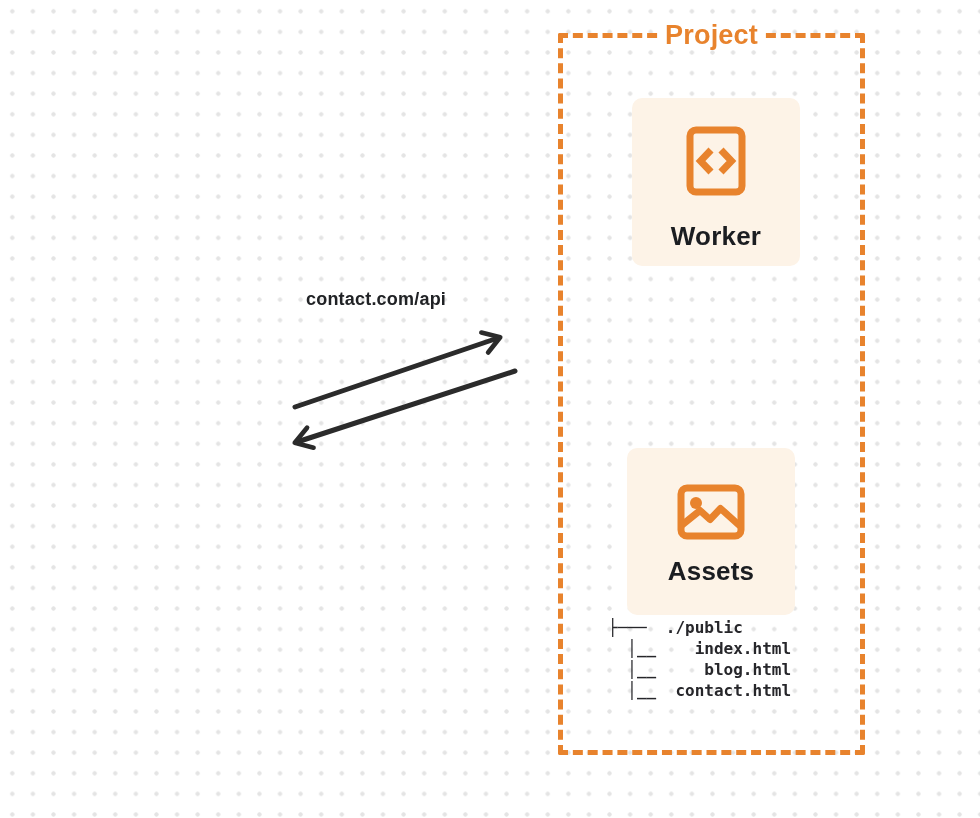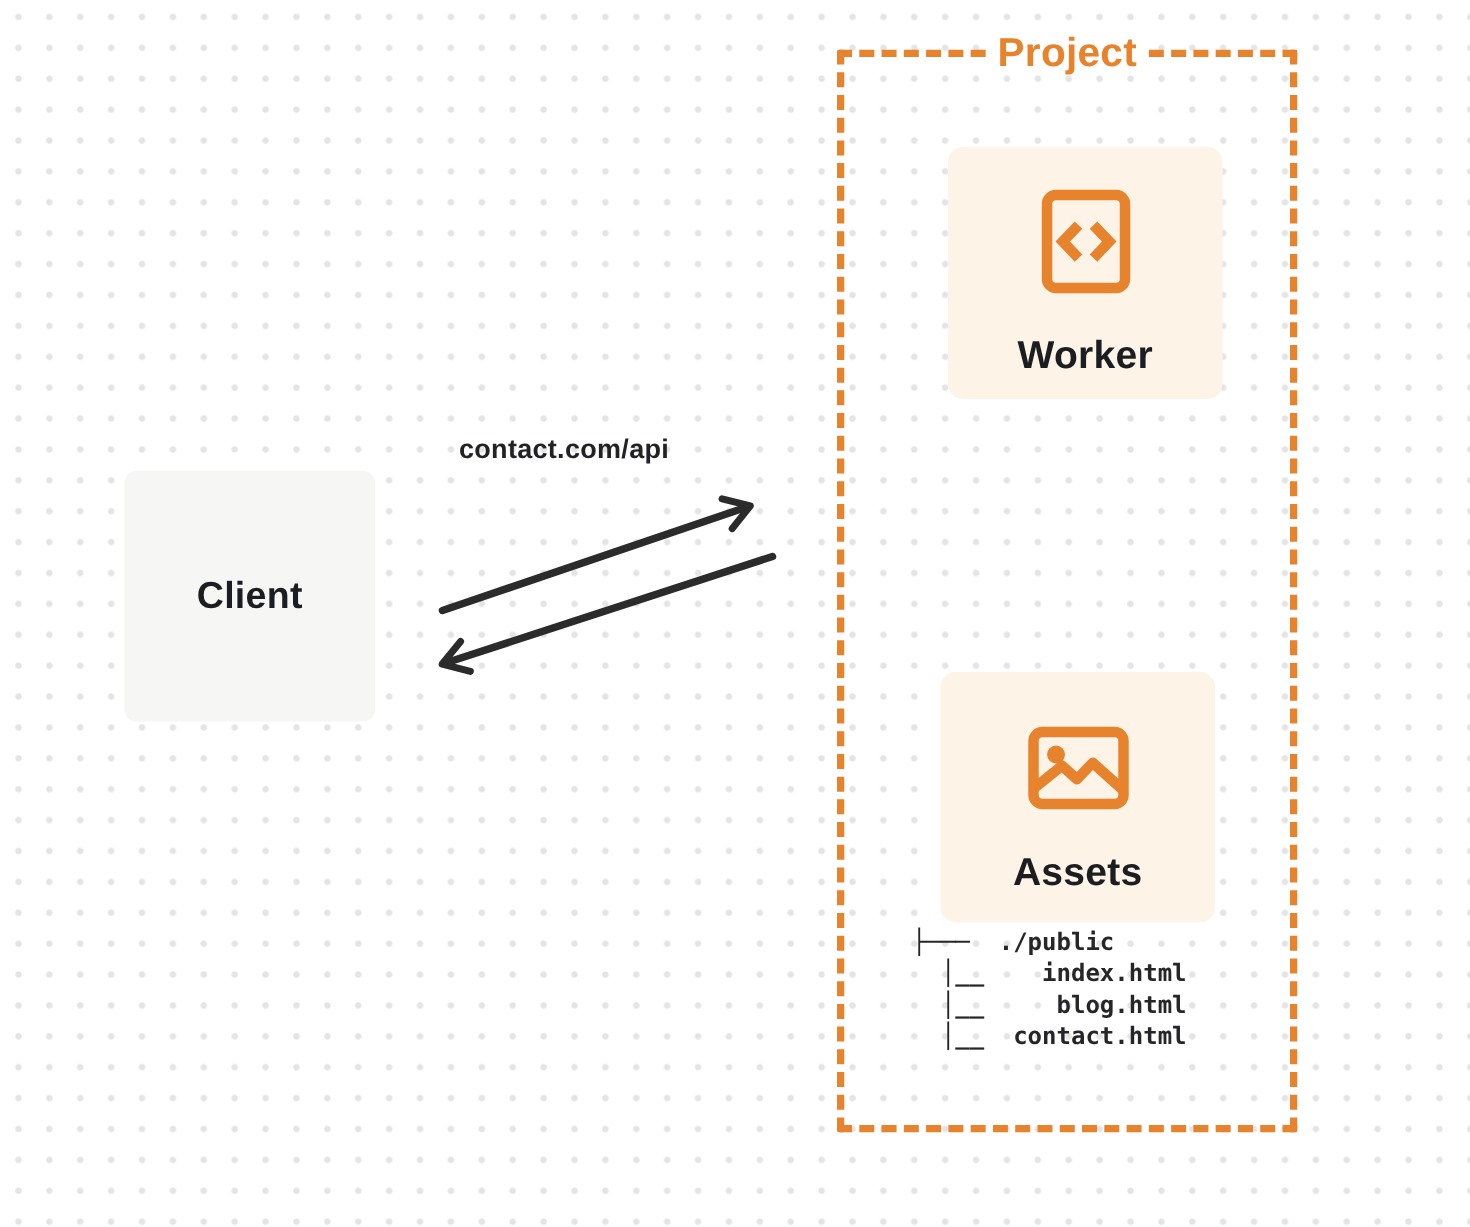--- a/index.html
+++ b/index.html
@@ -66,54 +66,51 @@
     padding: 0 7px;
     font-size: 27px; font-weight: 700; color: #E8832D;
     letter-spacing: 0.2px;
     line-height: 30px;
     white-space: nowrap;
   }
 
   
   .card {
     position: absolute;
-    width: 183px;
+    width: 168px;
     background: #FDF3E7;
     border-radius: 10px;
     display: flex; flex-direction: column; align-items: center;
   }
   .card .node-label {
     font-size: 26px; font-weight: 700; color: #1B1D21; letter-spacing: 0.2px;
   }
   .worker-card { left: 632px; top: 98px; height: 168px; padding-top: 28px; }
   .worker-card .node-label { margin-top: 25px; }
   .assets-card { left: 627px; top: 448px; height: 167px; padding-top: 36px; }
-  .assets-card .node-label { margin-top: 26px; }
+  .assets-card .node-label { margin-top: 16px; }
 
   .icon-svg { display: block; }
 
   
   .file-tree {
     position: absolute;
     left: 608px; top: 617px;
     font-family: "DejaVu Sans Mono", monospace;
     font-size: 16px; font-weight: 700;
     line-height: 21px;
     color: #26262A;
     white-space: pre;
   }
 </style>
 </head>
 <body>
 
 <div class="canvas">
 
-  <div class="client-box">
-    <span class="node-label">Client</span>
-  </div>
 
   <div class="request-label">contact.com/api</div>
 
   <svg class="arrows" viewBox="0 0 980 818">
     <defs>
       <marker id="ah" viewBox="0 0 12 12" refX="8.5" refY="6" markerWidth="5.6" markerHeight="5.6" orient="auto-start-reverse">
         <path d="M2.5 1.5 L9.5 6 L2.5 10.5" fill="none" stroke="#2B2B2B" stroke-width="2" stroke-linecap="round" stroke-linejoin="round"></path>
       </marker>
     </defs>
     <line x1="295" y1="407" x2="498" y2="338" marker-end="url(#ah)"></line>

